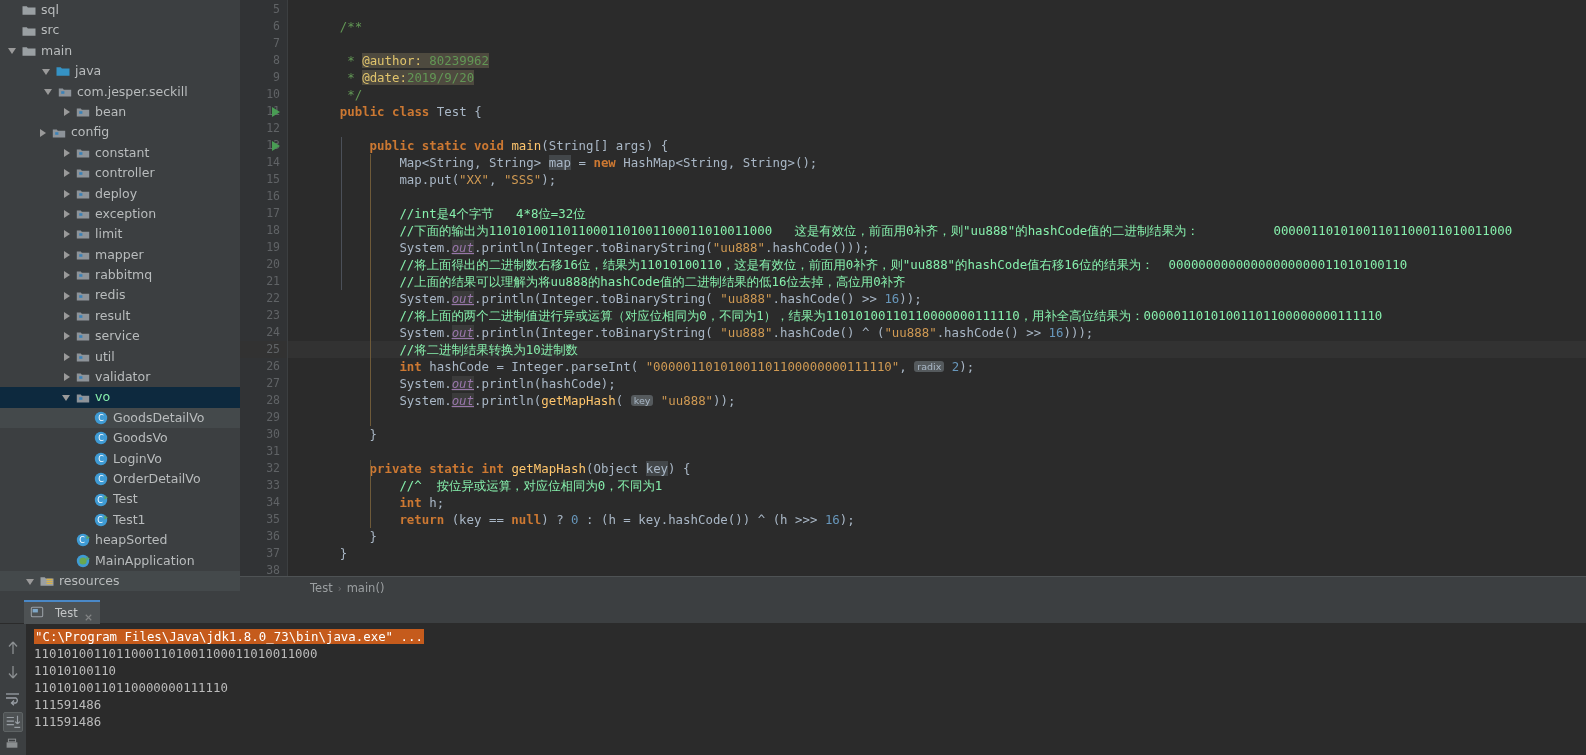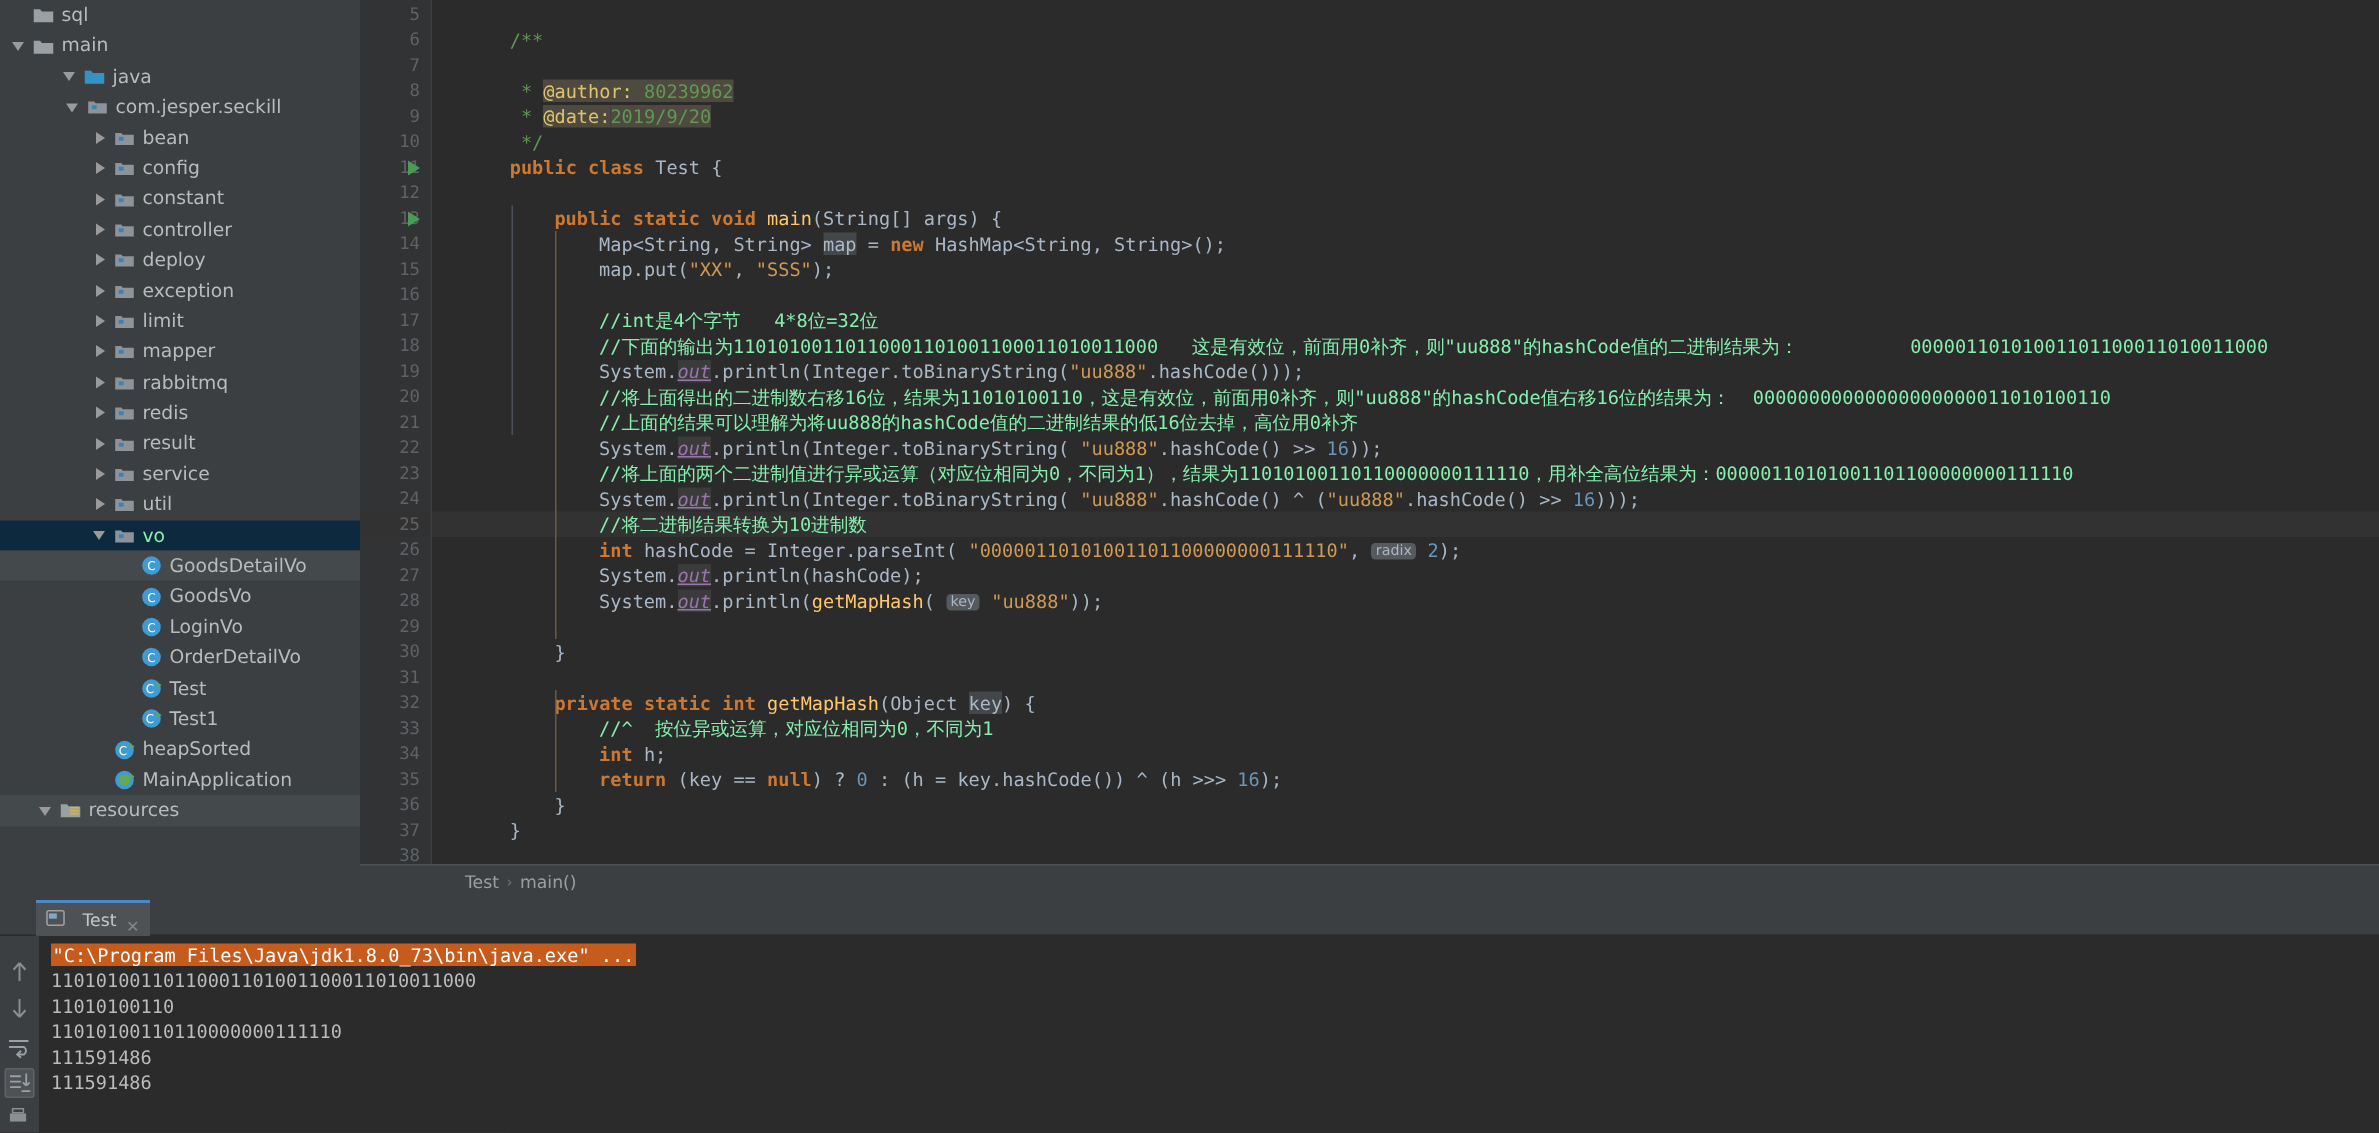--- a/index.html
+++ b/index.html
@@ -167,20 +167,29 @@
       <div class="tree-row" style="padding-left: 8px;">
         <span class="arrow none"></span>
         <span class="ico">
           <svg width="16" height="16" viewBox="0 0 16 16">
             <path d="M1.5 4.2 h4.2 l1.2 1.4 h7.6 v7.2 h-13 z" fill="#9aa0a3"></path>
           </svg>
         </span>
         <span class="tlabel">sql</span>
       </div>
       <div class="tree-row" style="padding-left: 8px;">
+        <span class="arrow none"></span>
+        <span class="ico">
+          <svg width="16" height="16" viewBox="0 0 16 16">
+            <path d="M1.5 4.2 h4.2 l1.2 1.4 h7.6 v7.2 h-13 z" fill="#9aa0a3"></path>
+          </svg>
+        </span>
+        <span class="tlabel">src</span>
+      </div>
+      <div class="tree-row" style="padding-left: 8px;">
         <span class="arrow down"></span>
         <span class="ico">
           <svg width="16" height="16" viewBox="0 0 16 16">
             <path d="M1.5 4.2 h4.2 l1.2 1.4 h7.6 v7.2 h-13 z" fill="#9aa0a3"></path>
           </svg>
         </span>
         <span class="tlabel">main</span>
       </div>
       <div class="tree-row" style="padding-left: 42px;">
         <span class="arrow down"></span>
@@ -204,21 +213,21 @@
       <div class="tree-row" style="padding-left: 62px;">
         <span class="arrow right"></span>
         <span class="ico">
           <svg width="16" height="16" viewBox="0 0 16 16">
             <path d="M1.8 4.6 h4 l1 1.2 h7.4 v6.8 h-12.4 z" fill="#8d9399"></path>
             <rect x="4.2" y="7.2" width="3.2" height="2.6" fill="#3b82b8"></rect>
           </svg>
         </span>
         <span class="tlabel">bean</span>
       </div>
-      <div class="tree-row" style="padding-left: 62px;">
+      <div class="tree-row" style="padding-left: 38px;">
         <span class="arrow right"></span>
         <span class="ico">
           <svg width="16" height="16" viewBox="0 0 16 16">
             <path d="M1.8 4.6 h4 l1 1.2 h7.4 v6.8 h-12.4 z" fill="#8d9399"></path>
             <rect x="4.2" y="7.2" width="3.2" height="2.6" fill="#3b82b8"></rect>
           </svg>
         </span>
         <span class="tlabel">config</span>
       </div>
       <div class="tree-row" style="padding-left: 62px;">
@@ -323,20 +332,30 @@
       </div>
       <div class="tree-row" style="padding-left: 62px;">
         <span class="arrow right"></span>
         <span class="ico">
           <svg width="16" height="16" viewBox="0 0 16 16">
             <path d="M1.8 4.6 h4 l1 1.2 h7.4 v6.8 h-12.4 z" fill="#8d9399"></path>
             <rect x="4.2" y="7.2" width="3.2" height="2.6" fill="#3b82b8"></rect>
           </svg>
         </span>
         <span class="tlabel">util</span>
+      </div>
+      <div class="tree-row" style="padding-left: 62px;">
+        <span class="arrow right"></span>
+        <span class="ico">
+          <svg width="16" height="16" viewBox="0 0 16 16">
+            <path d="M1.8 4.6 h4 l1 1.2 h7.4 v6.8 h-12.4 z" fill="#8d9399"></path>
+            <rect x="4.2" y="7.2" width="3.2" height="2.6" fill="#3b82b8"></rect>
+          </svg>
+        </span>
+        <span class="tlabel">validator</span>
       </div>
       <div class="tree-row selected" style="padding-left: 62px;">
         <span class="arrow down"></span>
         <span class="ico">
           <svg width="16" height="16" viewBox="0 0 16 16">
             <path d="M1.8 4.6 h4 l1 1.2 h7.4 v6.8 h-12.4 z" fill="#8d9399"></path>
             <rect x="4.2" y="7.2" width="3.2" height="2.6" fill="#3b82b8"></rect>
           </svg>
         </span>
         <span class="tlabel">vo</span>

